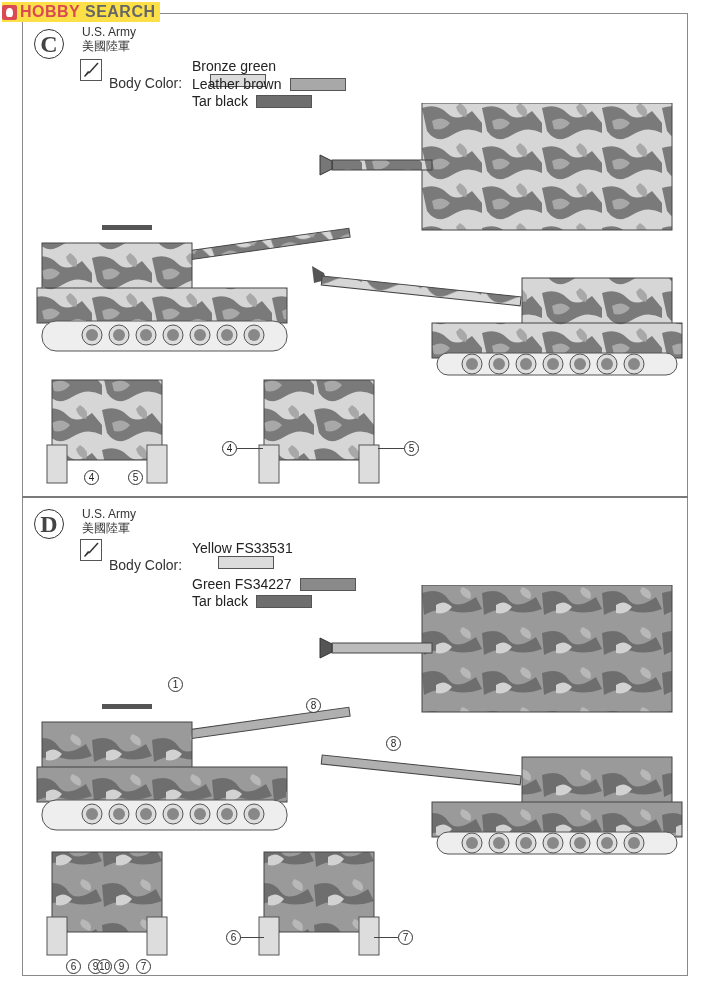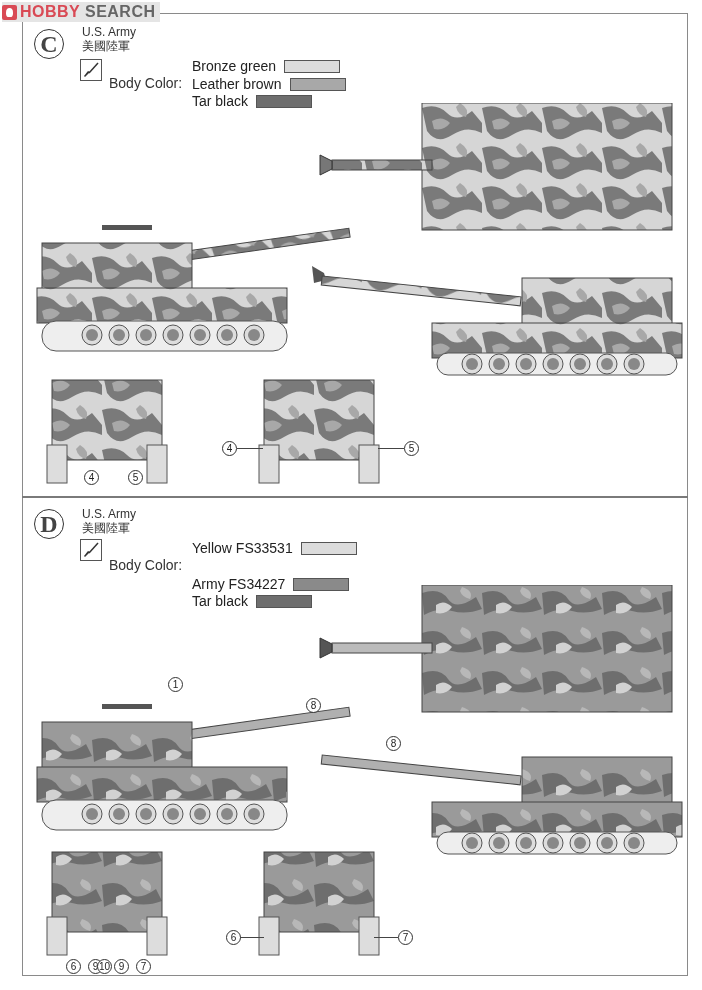--- a/index.html
+++ b/index.html
@@ -1,19 +1,19 @@
 <!DOCTYPE html>
 <html><head>
 <meta charset="utf-8">
 <style>
   html,body{margin:0;padding:0;background:#fff;}
   body{width:702px;height:990px;position:relative;overflow:hidden;font-family:"Liberation Sans",sans-serif;color:#222;}
   .frame{position:absolute;left:22px;top:13px;width:666px;height:963px;border:1px solid #8a8a8a;box-sizing:border-box;}
   .divider{position:absolute;left:22px;top:496px;width:666px;height:0;border-top:2px solid #7a7a7a;}
-  .logo{position:absolute;left:2px;top:2px;height:20px;display:flex;align-items:center;background:#e5e5e5;padding-right:4px;z-index:5;}
+  .logo{position:absolute;left:2px;top:2px;height:20px;display:flex;align-items:center;background:#fde047;padding-right:4px;z-index:5;}
   .logo-mark{width:15px;height:15px;background:#d94a55;border-radius:2px;margin-right:3px;position:relative;}
   .logo-mark:after{content:"";position:absolute;left:4px;top:3px;width:7px;height:9px;border-radius:50% 50% 40% 40%;background:#fff;}
   .logo-text{font-weight:bold;font-size:16px;letter-spacing:0.5px;}
   .logo-text .a{color:#d94a55;}
   .logo-text .b{color:#666;}
   .section{position:absolute;left:22px;width:666px;}
   .badge{position:absolute;left:12px;width:28px;height:28px;border:1.5px solid #333;border-radius:50%;display:flex;align-items:center;justify-content:center;font-family:"Liberation Serif",serif;font-weight:bold;font-size:24px;color:#444;}
   .army{position:absolute;left:60px;font-size:12px;line-height:14px;color:#333;}
   .brush{position:absolute;left:58px;width:20px;height:20px;border:1px solid #555;background:#fff;}
   .brush svg{width:20px;height:20px;}
@@ -62,21 +62,21 @@
     <div>U.S. Army</div>
     <div>美國陸軍</div>
   </div>
   <div class="brush" style="top:46px;">
     <svg viewBox="0 0 20 20">
         <path d="M17 3 L8 13" stroke="#333" stroke-width="1.5"></path>
         <path d="M9 12 L4 17 L3 16 L7 11 Z" fill="#333"></path>
       </svg>
   </div>
   <div class="bc-label" style="top:46px;">Body Color:</div>
-  <div class="color-row" style="left:170px;top:45px;">
+  <div class="color-row" style="left:170px;top:45px;flex-direction:column;">
       <span>Bronze  green</span>
       <span class="sw" style="width:54px;background:#dcdcdc"></span>
     </div>
   <div class="color-row" style="left:170px;top:63px;">
       <span>Leather  brown</span>
       <span class="sw" style="width:54px;background:#a8a8a8"></span>
     </div>
   <div class="color-row" style="left:170px;top:80px;">
       <span>Tar  black</span>
       <span class="sw" style="width:54px;background:#6e6e6e"></span>
@@ -170,26 +170,26 @@
     <div>U.S. Army</div>
     <div>美國陸軍</div>
   </div>
   <div class="brush" style="top:42px;">
     <svg viewBox="0 0 20 20">
         <path d="M17 3 L8 13" stroke="#333" stroke-width="1.5"></path>
         <path d="M9 12 L4 17 L3 16 L7 11 Z" fill="#333"></path>
       </svg>
   </div>
   <div class="bc-label" style="top:44px;">Body Color:</div>
-  <div class="color-row" style="left:170px;top:43px;">
+  <div class="color-row" style="left:170px;top:43px;flex-direction:column;">
       <span>Yellow  FS33531</span>
       <span class="sw" style="width:54px;background:#dcdcdc"></span>
     </div>
   <div class="color-row" style="left:170px;top:79px;">
-      <span>Army  FS34227</span>
+      <span>Green  FS34227</span>
       <span class="sw" style="width:54px;background:#8a8a8a"></span>
     </div>
   <div class="color-row" style="left:170px;top:96px;">
       <span>Tar  black</span>
       <span class="sw" style="width:54px;background:#6e6e6e"></span>
     </div>
 
   <svg class="tank" style="left:280px;top:88px" width="380" height="130">
     <rect x="120" y="0" width="250" height="127" fill="url(#camoD)" stroke="#444"></rect>
     <rect x="30" y="58" width="100" height="10" fill="#bbb" stroke="#444"></rect>

